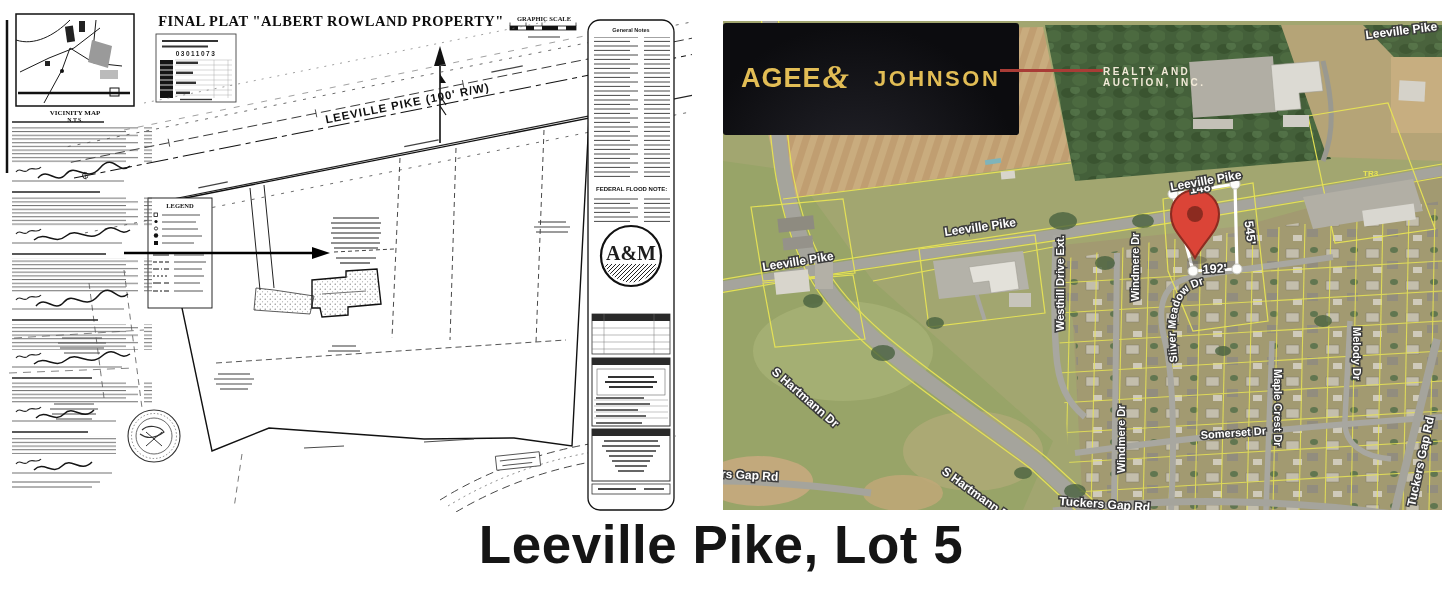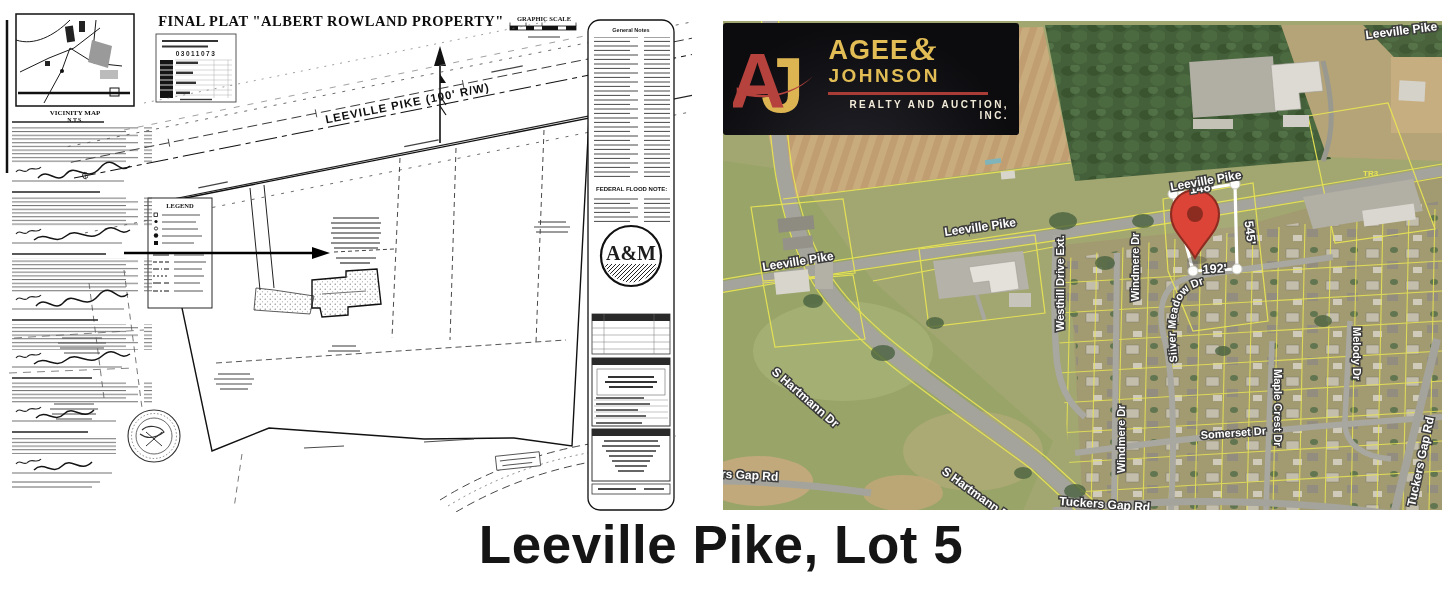--- a/index.html
+++ b/index.html
@@ -4,26 +4,26 @@
 <style>
   html,body{margin:0;padding:0;background:#fff;}
   .stage{position:relative;width:1442px;height:596px;background:#fff;overflow:hidden;
          font-family:"Liberation Sans",sans-serif;}
   .plat-panel{position:absolute;left:4px;top:8px;width:688px;height:504px;}
   .map-panel{position:absolute;left:723px;top:21px;width:719px;height:489px;}
   .map-panel svg{display:block;}
   .logo{position:absolute;left:0;top:2px;width:296px;height:112px;
         background:radial-gradient(ellipse at 45% 135%, #23232a 0%, #0c0c0f 70%);
         border-radius:3px;display:flex;align-items:center;gap:8px;padding:0 10px;box-sizing:border-box;}
-  .logo-text{display:flex;flex-direction:column;align-items:flex-start;}
+  .logo-text{display:flex;align-items:flex-start;}
   .lg-row1{font-weight:bold;font-size:27px;line-height:25px;letter-spacing:1px;color:#e2bd55;display:flex;align-items:flex-start;}
   .lg-amp{font-family:"Liberation Serif",serif;font-style:italic;font-size:34px;line-height:22px;color:#e2bd55;margin-left:1px;}
-  .lg-row2{font-weight:bold;font-size:19px;line-height:26px;letter-spacing:2.5px;color:#e2bd55;}
+  .lg-row2{font-weight:bold;font-size:22px;line-height:26px;letter-spacing:2.5px;color:#e2bd55;margin-left:24px;}
   .lg-div{width:160px;height:3px;background:#a93c36;margin:3px 0 4px 0;}
-  .lg-row3{font-size:10px;font-weight:bold;letter-spacing:2.4px;color:#f2ead8;text-align:right;}
+  .lg-row3{font-size:10px;font-weight:bold;letter-spacing:2.4px;color:#f2ead8;}
   .caption{position:absolute;left:0;top:514px;width:100%;text-align:center;
            font-size:53px;font-weight:800;letter-spacing:.5px;color:#151515;}
   .maplabel{font-weight:bold;fill:#ffffff;stroke:#3b3b3b;stroke-width:3px;paint-order:stroke;
             font-family:"Liberation Sans",sans-serif;}
   .platline{stroke:#1a1a1a;fill:none;}
   .smudge{stroke:#4a4a4a;stroke-width:1.1;}
   text{user-select:none;}
 </style>
 </head>
 <body>

